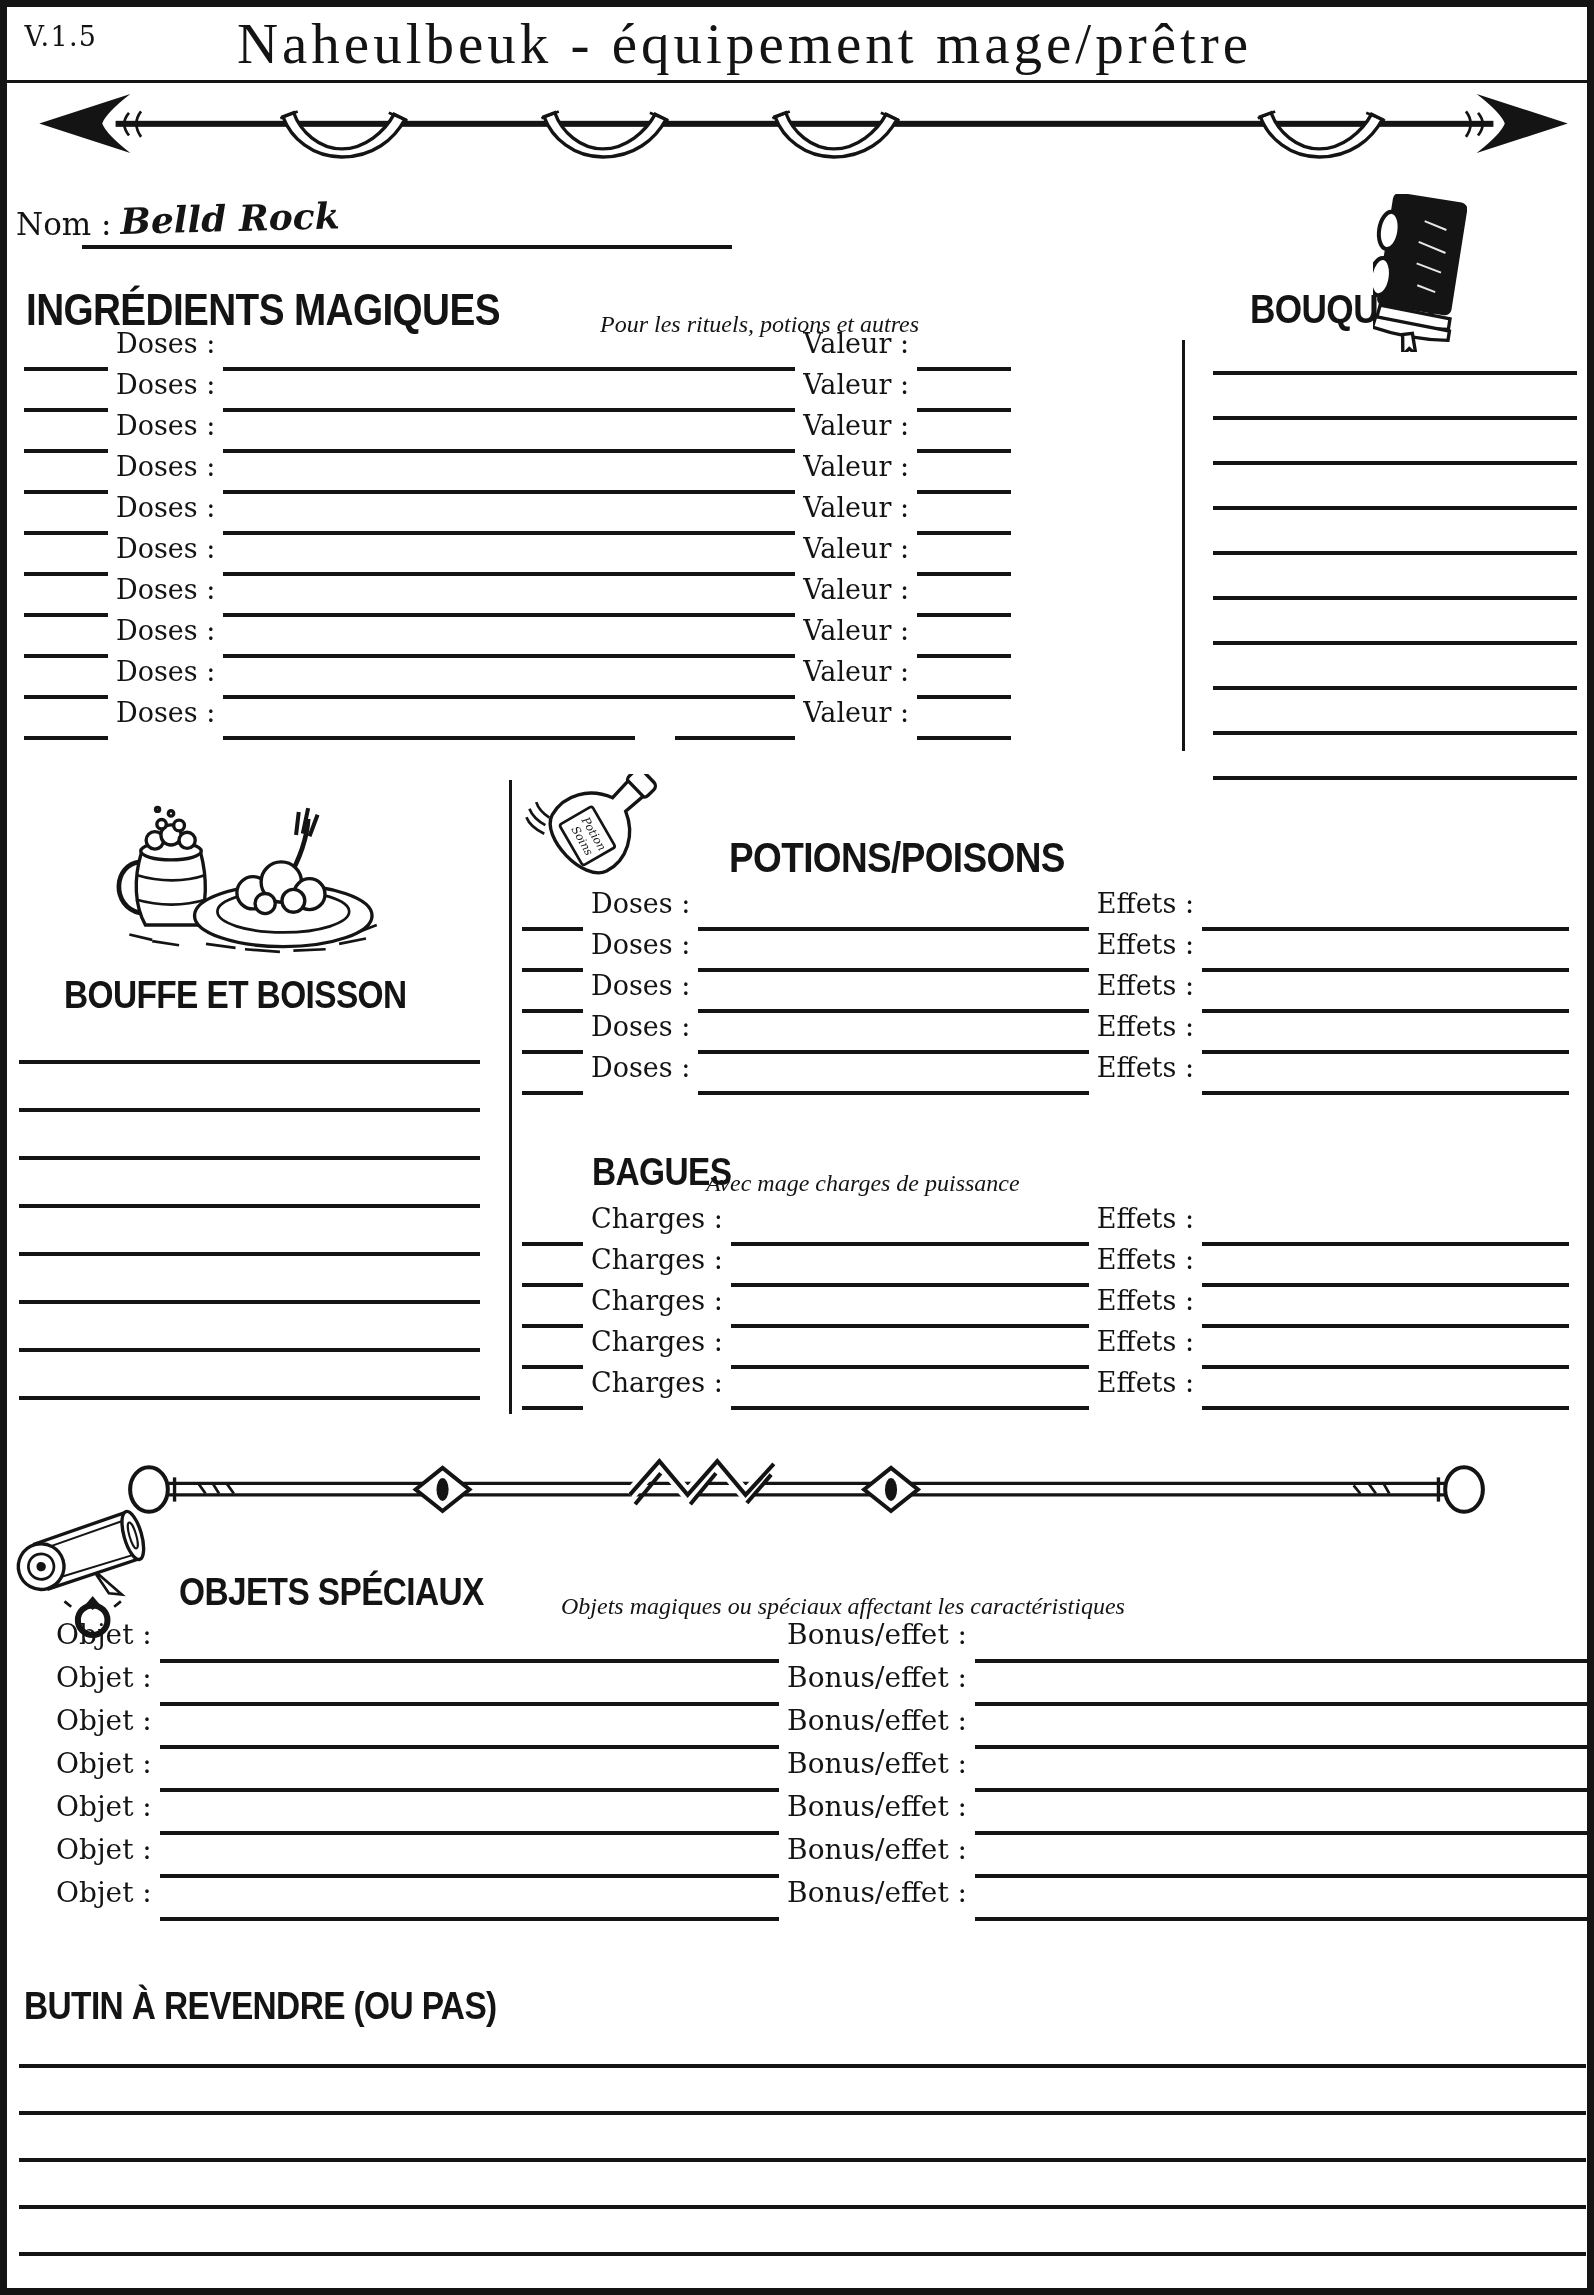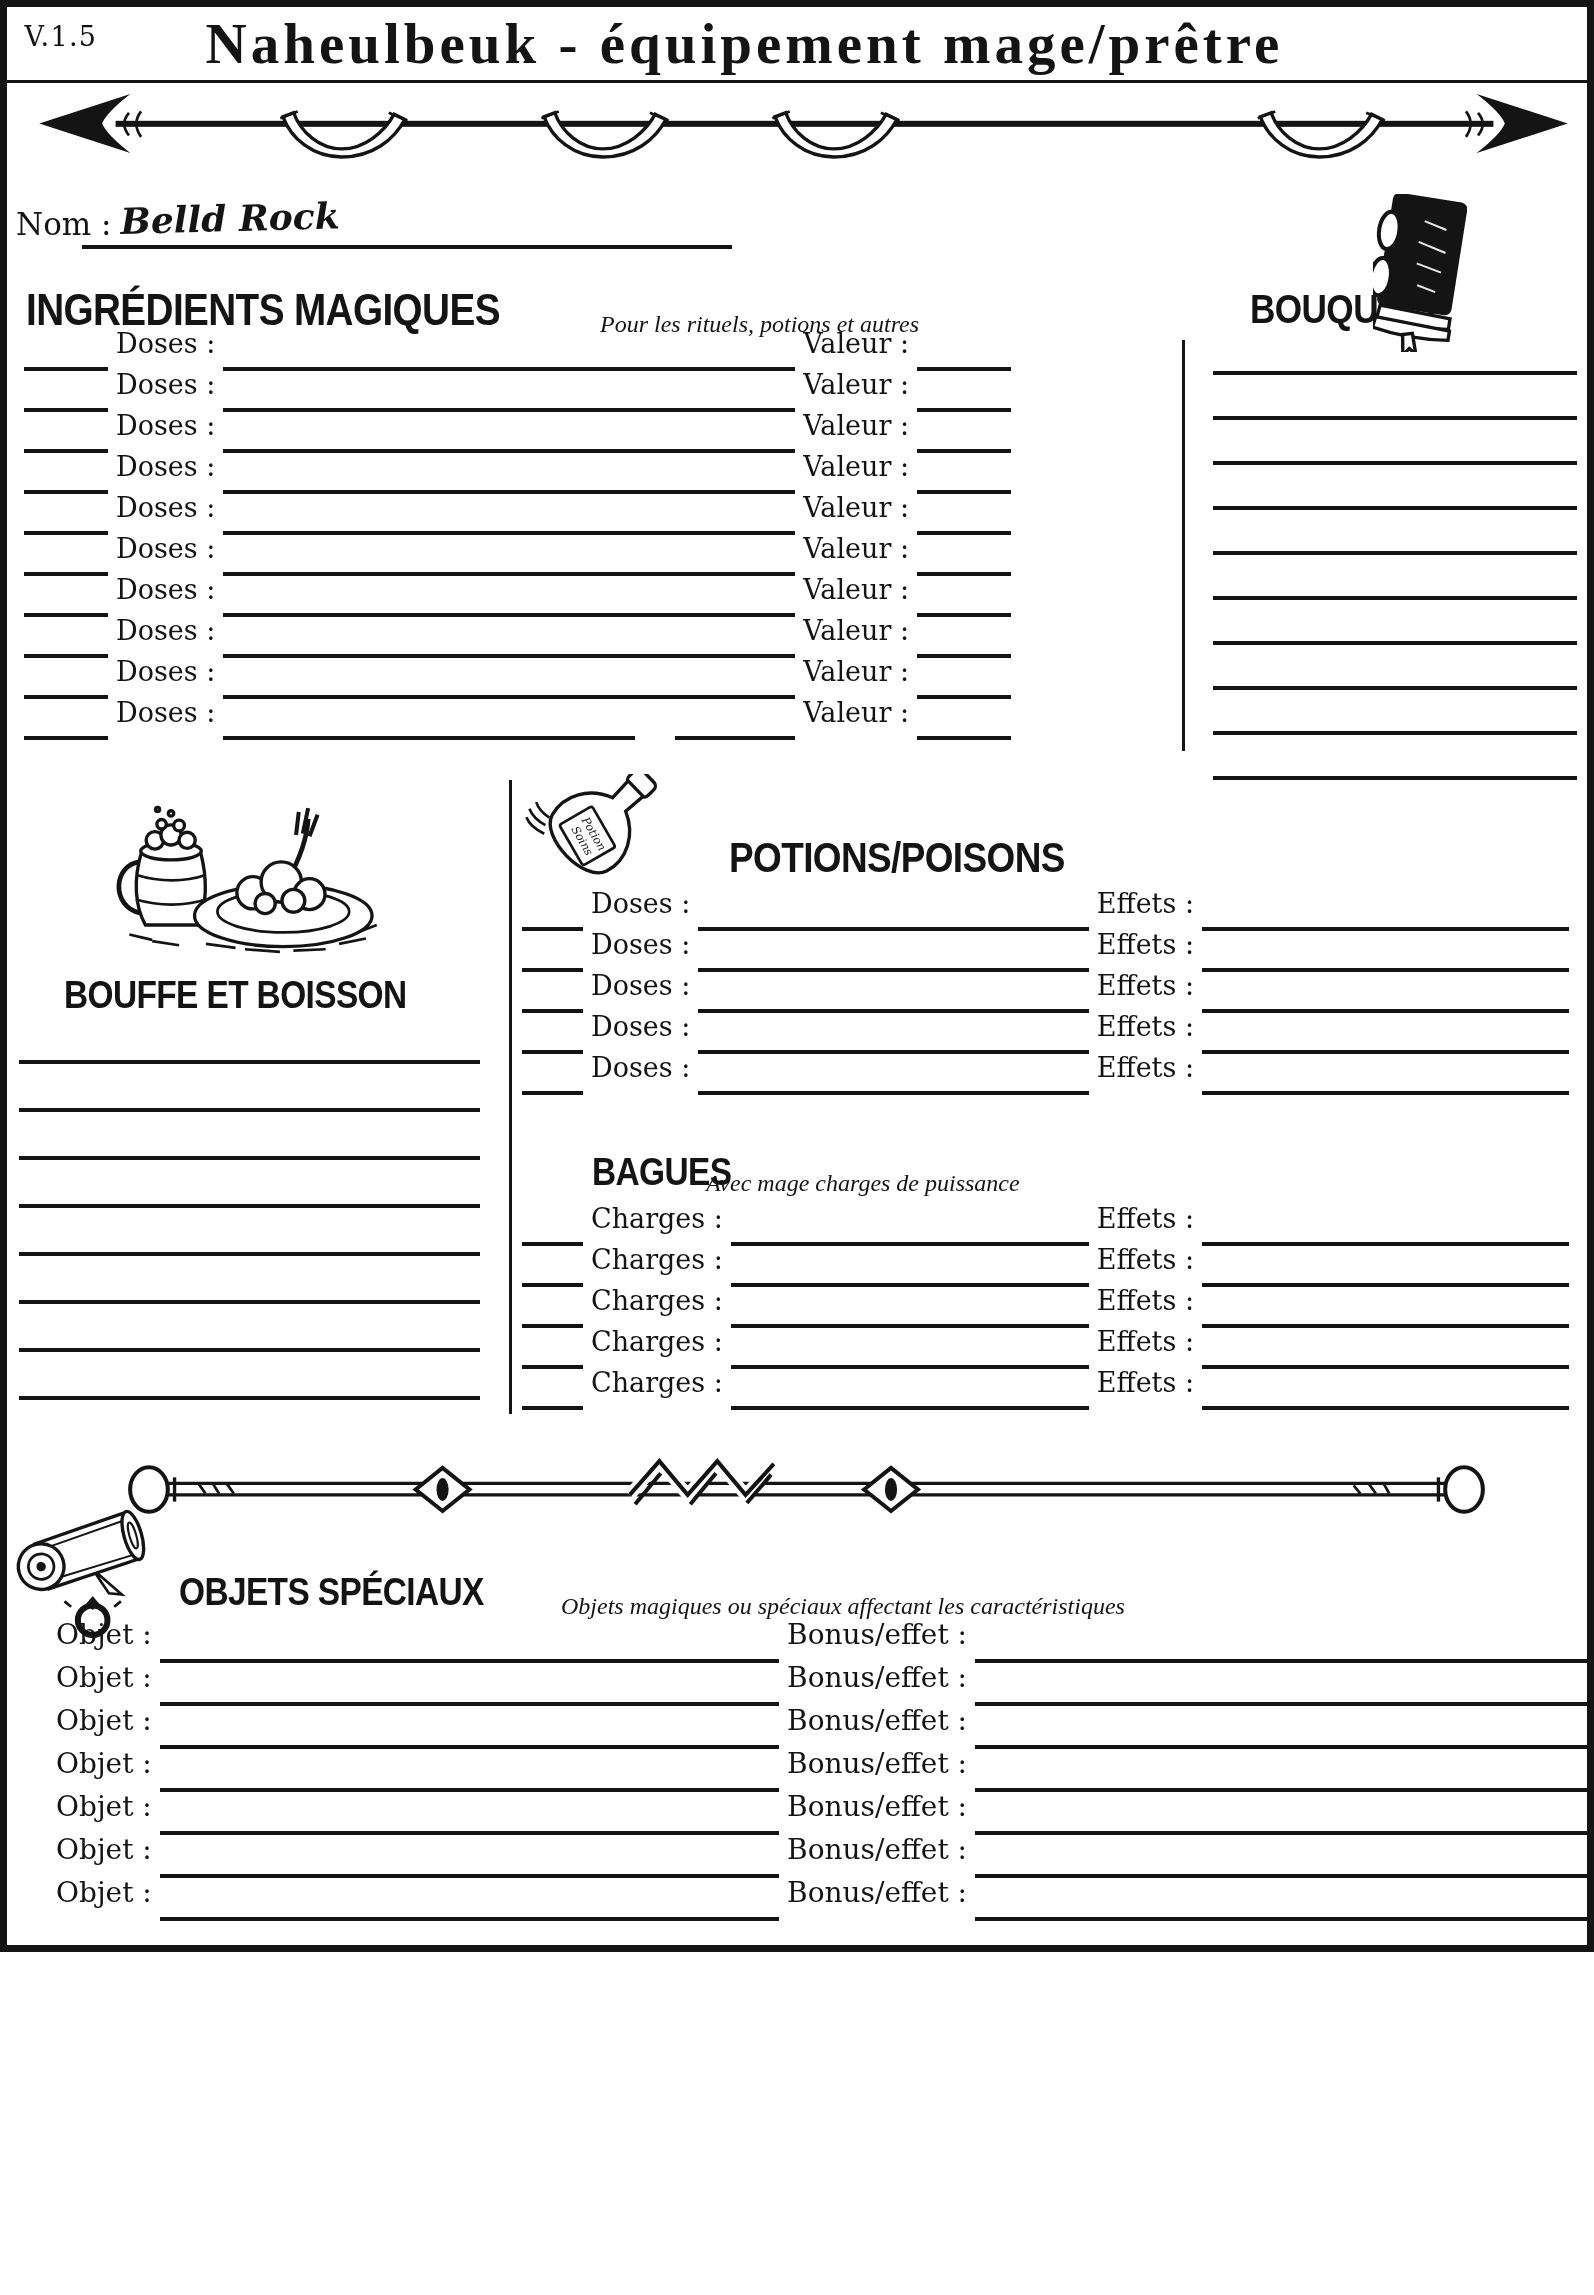--- a/index.html
+++ b/index.html
@@ -1,26 +1,26 @@
 <!DOCTYPE html>
 <html style="--ink: #141414; --paper: #ffffff;font-size:10.8px"><head>
 <meta charset="utf-8">
 <style>
   :root{ --ink:#141414; --paper:#ffffff; }
   html,body{ margin:0; padding:0; background:#ffffff; }
   .page{
-    position:relative; width:1594px; height:1952px; box-sizing:border-box;
+    position:relative; width:1594px; height:2295px; box-sizing:border-box;
     border:7.4px solid var(--ink); background:var(--paper); overflow:hidden;
     font-family:"DejaVu Serif", serif; color:var(--ink);
   }
   .abs{ position:absolute; }
   
   .version{ font-size:27px; letter-spacing:1.3px; }
   .page-title{
-    font-family:"Liberation Serif", serif; font-weight:bold; font-size:57px;
+    font-family:"Liberation Serif", serif; font-weight:normal; font-size:57px;
     letter-spacing:4px; white-space:nowrap; text-align:center; width:1287px;
   }
   .title-rule{ left:0; right:0; top:73px; height:3.4px; background:var(--ink); }
   
   .h-big{
     font-family:"Liberation Sans", sans-serif; font-weight:bold; letter-spacing:-0.7px;
     white-space:nowrap; transform:scaleX(.88); transform-origin:left bottom;
   }
   .h-sub{
     font-family:"Liberation Serif", serif; font-style:italic; font-size:24px; white-space:nowrap;text-align:center;

